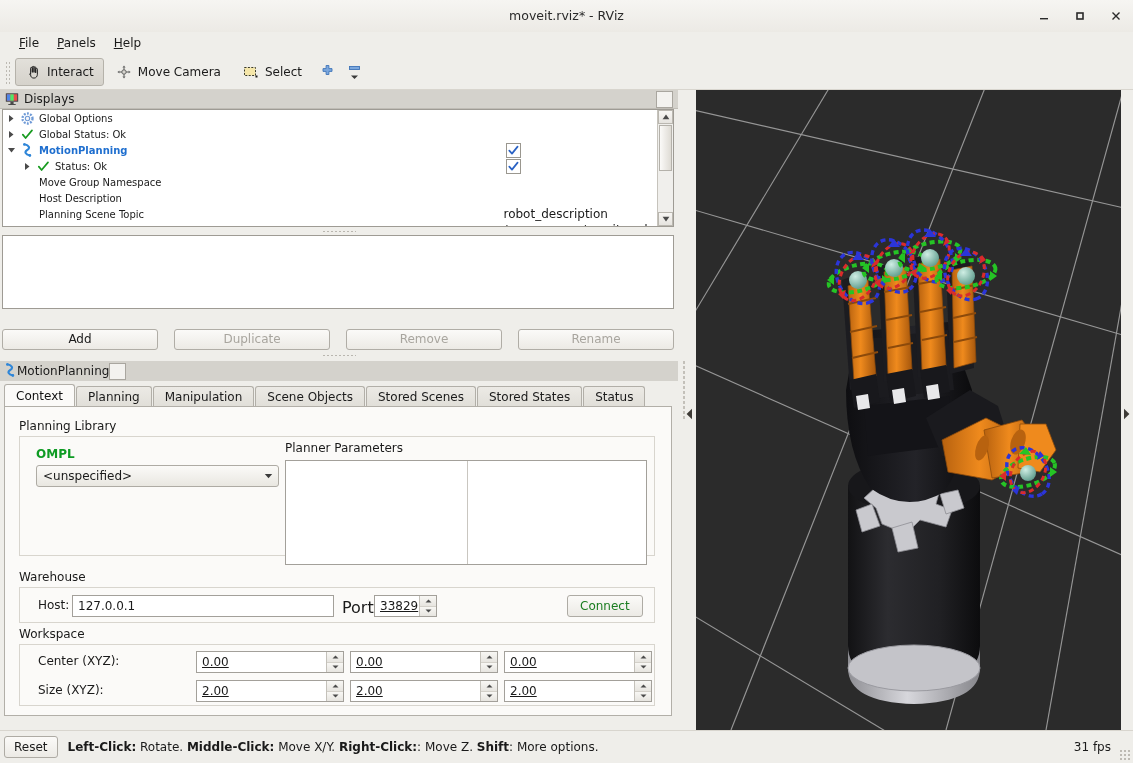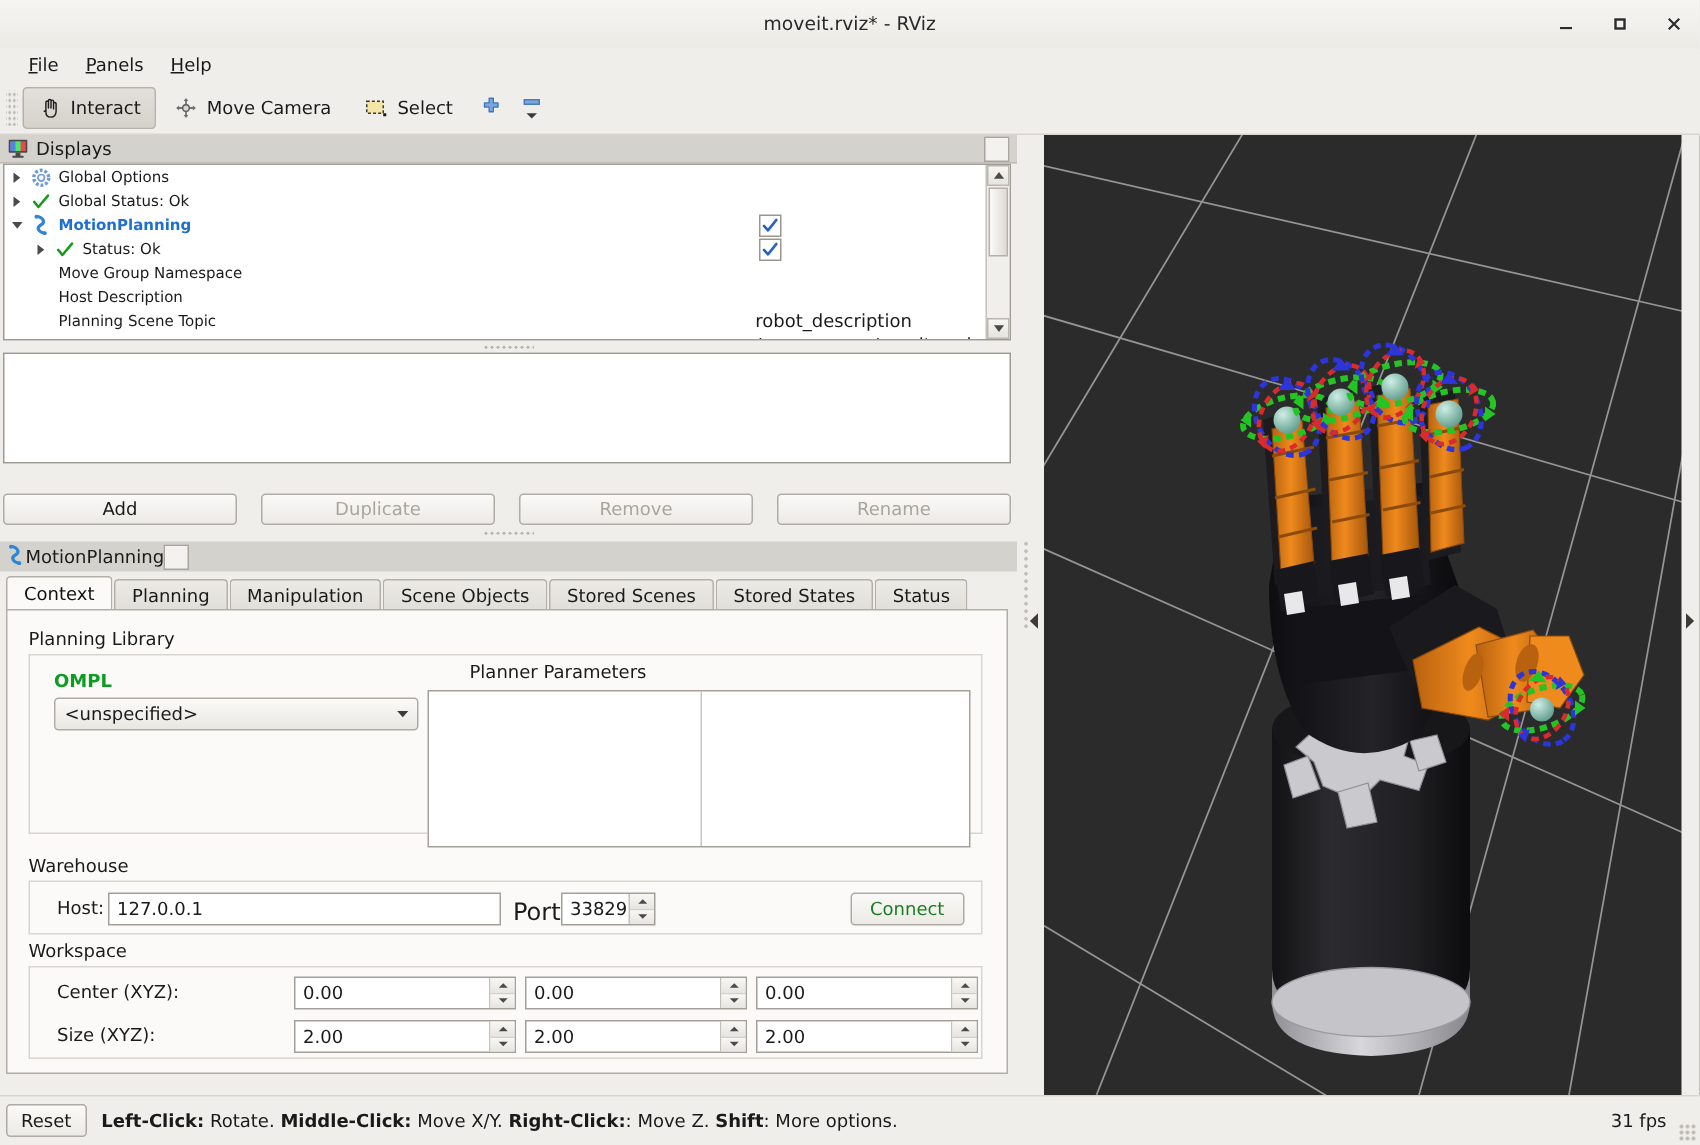--- a/index.html
+++ b/index.html
@@ -211,21 +211,21 @@
 
   .lineedit {
     height: 22px; border: 1px solid #a3a09a; background: #ffffff;
     display: flex; align-items: center; padding: 0 5px;
     box-sizing: border-box; font-size: 12px; cursor: text;
   }
   .spin {
     height: 22px; border: 1px solid #a3a09a; background: #ffffff;
     display: flex; align-items: center; box-sizing: border-box; cursor: text;
   }
-  .spin .sval { flex: 1; padding-left: 5px; font-size: 12px; }
+  .spin .sval { flex: 1; padding-left: 5px; font-size: 12px; text-decoration: underline; }
   .spin .sbtns {
     width: 16px; height: 20px; display: flex; flex-direction: column;
     border-left: 1px solid #c4c1ba; flex: 0 0 16px;
   }
   .spin .sbtn {
     flex: 1; display: flex; align-items: center; justify-content: center;
     background: linear-gradient(to bottom,#f8f7f4,#e7e5e0); cursor: default;
   }
   .spin .sbtn:first-child { border-bottom: 1px solid #d3d0c9; }
   .connect-btn {
@@ -545,21 +545,21 @@
       <div class="groupbox" style="position:absolute;left:14px;top:29px;width:636px;height:120px;">
         <div class="ompl-label" style="position:absolute;left:16px;top:10px;">OMPL</div>
         <div class="combo" style="position:absolute;left:16px;top:28px;">
           <span class="ctext">&lt;unspecified&gt;</span>
           <span class="carrow">
             <svg width="9" height="6" viewBox="0 0 9 6">
                 <path d="M0.8 1 L8.2 1 L4.5 5.2 z" fill="#3a3a3a"></path>
               </svg>
           </span>
         </div>
-        <div class="section-label" style="position:absolute;left:265px;top:4px;margin-left:28px;">Planner Parameters</div>
+        <div class="section-label" style="position:absolute;left:265px;top:4px;">Planner Parameters</div>
         <div class="paramtable" style="position:absolute;left:265px;top:23px;">
           <div class="pcol1"></div>
           <div class="pcol2"></div>
         </div>
       </div>
 
       <div class="section-label" style="position:absolute;left:14px;top:163px;">Warehouse</div>
 
       <div class="groupbox" style="position:absolute;left:14px;top:180px;width:636px;height:36px;">
         <div style="position:absolute;left:18px;top:10px;font-size:12px;">Host:</div>

